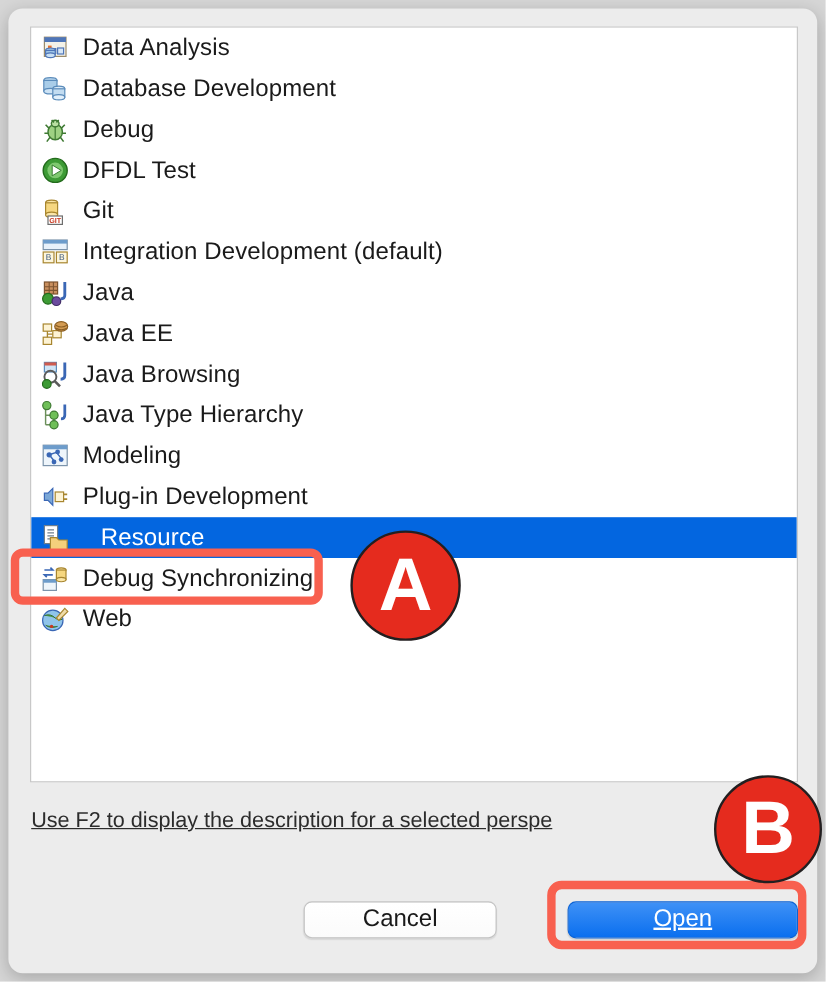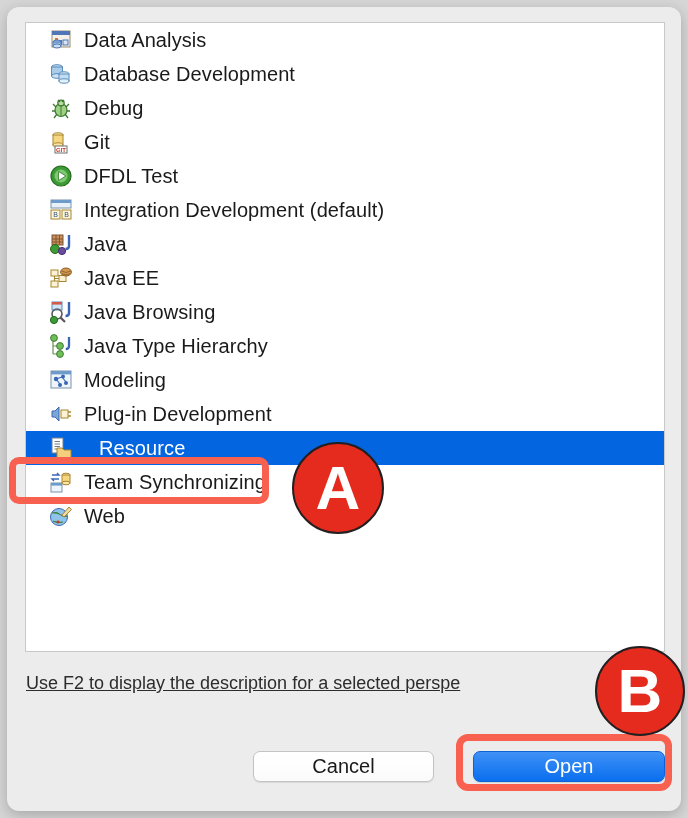--- a/index.html
+++ b/index.html
@@ -37,21 +37,21 @@
     height: 630px;
     background: #ffffff;
     border: 1px solid #c8c8c8;
     box-sizing: border-box;
     overflow: hidden;
   }
   .list-row {
     height: 34px;
     display: flex;
     align-items: center;
-    padding-left: 18px;
+    padding-left: 3px;
     box-sizing: border-box;
     position: relative;
   }
   .list-row.selected {
     background: #0366e0;
   }
   .row-icon {
     width: 26px;
     height: 26px;
     margin-right: 10px;
@@ -77,21 +77,21 @@
     color: #2c2c2c;
     white-space: nowrap;
     text-decoration: underline;
   }
 
   
   #cancel-button {
     position: absolute;
     left: 246px;
     top: 744px;
-    width: 181px;
+    width: 161px;
     height: 31px;
     background: linear-gradient(#ffffff, #fbfbfb);
     border: 1px solid #c3c3c3;
     border-radius: 7px;
     box-shadow: 0 1px 1px rgba(0,0,0,0.09);
     font-size: 20px;
     color: #1a1a1a;
     display: flex;
     align-items: center;
     justify-content: center;
@@ -108,20 +108,21 @@
     border: 1px solid #0b63d6;
     border-radius: 7px;
     box-shadow: 0 1px 1px rgba(0,0,0,0.12);
     font-size: 20px;
     color: #ffffff;
     display: flex;
     align-items: center;
     justify-content: center;
     box-sizing: border-box;
     cursor: default;
+    text-decoration: underline;
   }
 
   
   .anno-rect {
     position: absolute;
     border: 7px solid #f8604f;
     border-radius: 10px;
     box-sizing: border-box;
     pointer-events: none;
   }
@@ -213,39 +214,39 @@
             <path d="M5 9 L8 12 M21 9 L18 12 M4 16 L7.5 16 M22 16 L18.5 16 M6 23 L9 19 M20 23 L17 19 M10 5 L12 7 M16 5 L14 7" stroke="#3f7a33" stroke-width="1.3" fill="none"></path>
             <path d="M13 10 L13 21" stroke="#3f7a33" stroke-width="1"></path>
           </svg>
       </span>
       <span class="row-label">Debug</span>
     </div>
 
     <div class="list-row">
       <span class="row-icon">
         <svg viewBox="0 0 26 26">
+            <circle cx="13" cy="13" r="10" fill="#3d9b35" stroke="#236b1c" stroke-width="1.2"></circle>
+            <circle cx="13" cy="13" r="6.5" fill="#7fc870"></circle>
+            <path d="M10.5 8.5 L18 13 L10.5 17.5 Z" fill="#ffffff" stroke="#2f7a29" stroke-width="0.8"></path>
+          </svg>
+      </span>
+      <span class="row-label">DFDL Test</span>
+    </div>
+
+    <div class="list-row">
+      <span class="row-icon">
+        <svg viewBox="0 0 26 26">
             <ellipse cx="10" cy="6" rx="5" ry="2.2" fill="#fbe6a8" stroke="#a8862f"></ellipse>
             <rect x="5" y="6" width="10" height="10" fill="#f6d780" stroke="#a8862f"></rect>
             <ellipse cx="10" cy="16" rx="5" ry="2.2" fill="#fbe6a8" stroke="#a8862f"></ellipse>
             <rect x="7" y="17" width="12" height="7" fill="#ffffff" stroke="#6e6e6e"></rect>
             <text x="13" y="22.6" font-family="'Liberation Sans',sans-serif" font-size="6" font-weight="bold" text-anchor="middle" fill="#c8381f">GIT</text>
           </svg>
       </span>
       <span class="row-label">Git</span>
-    </div>
-
-    <div class="list-row">
-      <span class="row-icon">
-        <svg viewBox="0 0 26 26">
-            <circle cx="13" cy="13" r="10" fill="#3d9b35" stroke="#236b1c" stroke-width="1.2"></circle>
-            <circle cx="13" cy="13" r="6.5" fill="#7fc870"></circle>
-            <path d="M10.5 8.5 L18 13 L10.5 17.5 Z" fill="#ffffff" stroke="#2f7a29" stroke-width="0.8"></path>
-          </svg>
-      </span>
-      <span class="row-label">DFDL Test</span>
     </div>
 
     <div class="list-row">
       <span class="row-icon">
         <svg viewBox="0 0 26 26">
             <rect x="3" y="3" width="20" height="8" fill="#e8f1fa" stroke="#7b93ab"></rect>
             <rect x="3" y="3" width="20" height="3" fill="#6d9ccb"></rect>
             <rect x="3" y="13" width="9" height="9" fill="#fdf6dc" stroke="#a8862f"></rect>
             <rect x="14" y="13" width="9" height="9" fill="#fdf6dc" stroke="#a8862f"></rect>
             <text x="7.5" y="20" font-family="'Liberation Sans',sans-serif" font-size="7" text-anchor="middle" fill="#36537a">B</text>
@@ -350,21 +351,21 @@
       <span class="row-icon">
         <svg viewBox="0 0 26 26">
             <path d="M4 6 H11 L9 4 M11 10 H4 L6 12" stroke="#3a67b5" stroke-width="1.4" fill="none"></path>
             <rect x="3" y="14" width="11" height="9" fill="#eef5fb" stroke="#7b93ab"></rect>
             <rect x="3" y="14" width="11" height="2.6" fill="#6d9ccb"></rect>
             <ellipse cx="18" cy="6" rx="4" ry="1.8" fill="#fbe6a8" stroke="#a8862f"></ellipse>
             <rect x="14" y="6" width="8" height="8" fill="#f6d780" stroke="#a8862f"></rect>
             <ellipse cx="18" cy="14" rx="4" ry="1.8" fill="#fbe6a8" stroke="#a8862f"></ellipse>
           </svg>
       </span>
-      <span class="row-label">Team Synchronizing</span>
+      <span class="row-label">Debug Synchronizing</span>
     </div>
 
     <div class="list-row">
       <span class="row-icon">
         <svg viewBox="0 0 26 26">
             <circle cx="11" cy="14" r="8.5" fill="#8fc4ea" stroke="#3a67b5"></circle>
             <path d="M4 10 Q9 8 13 12 Q16 15 19 13" fill="#4f9a4a" stroke="#2f6b2c" stroke-width="0.8"></path>
             <path d="M5 18 Q9 21 15 19" fill="#4f9a4a" stroke="#2f6b2c" stroke-width="0.8"></path>
             <circle cx="10" cy="19" r="1.4" fill="#c8381f"></circle>
             <path d="M14 12 L21 4 L23.5 6.5 L16 14 Z" fill="#f0dca8" stroke="#a8862f"></path>

